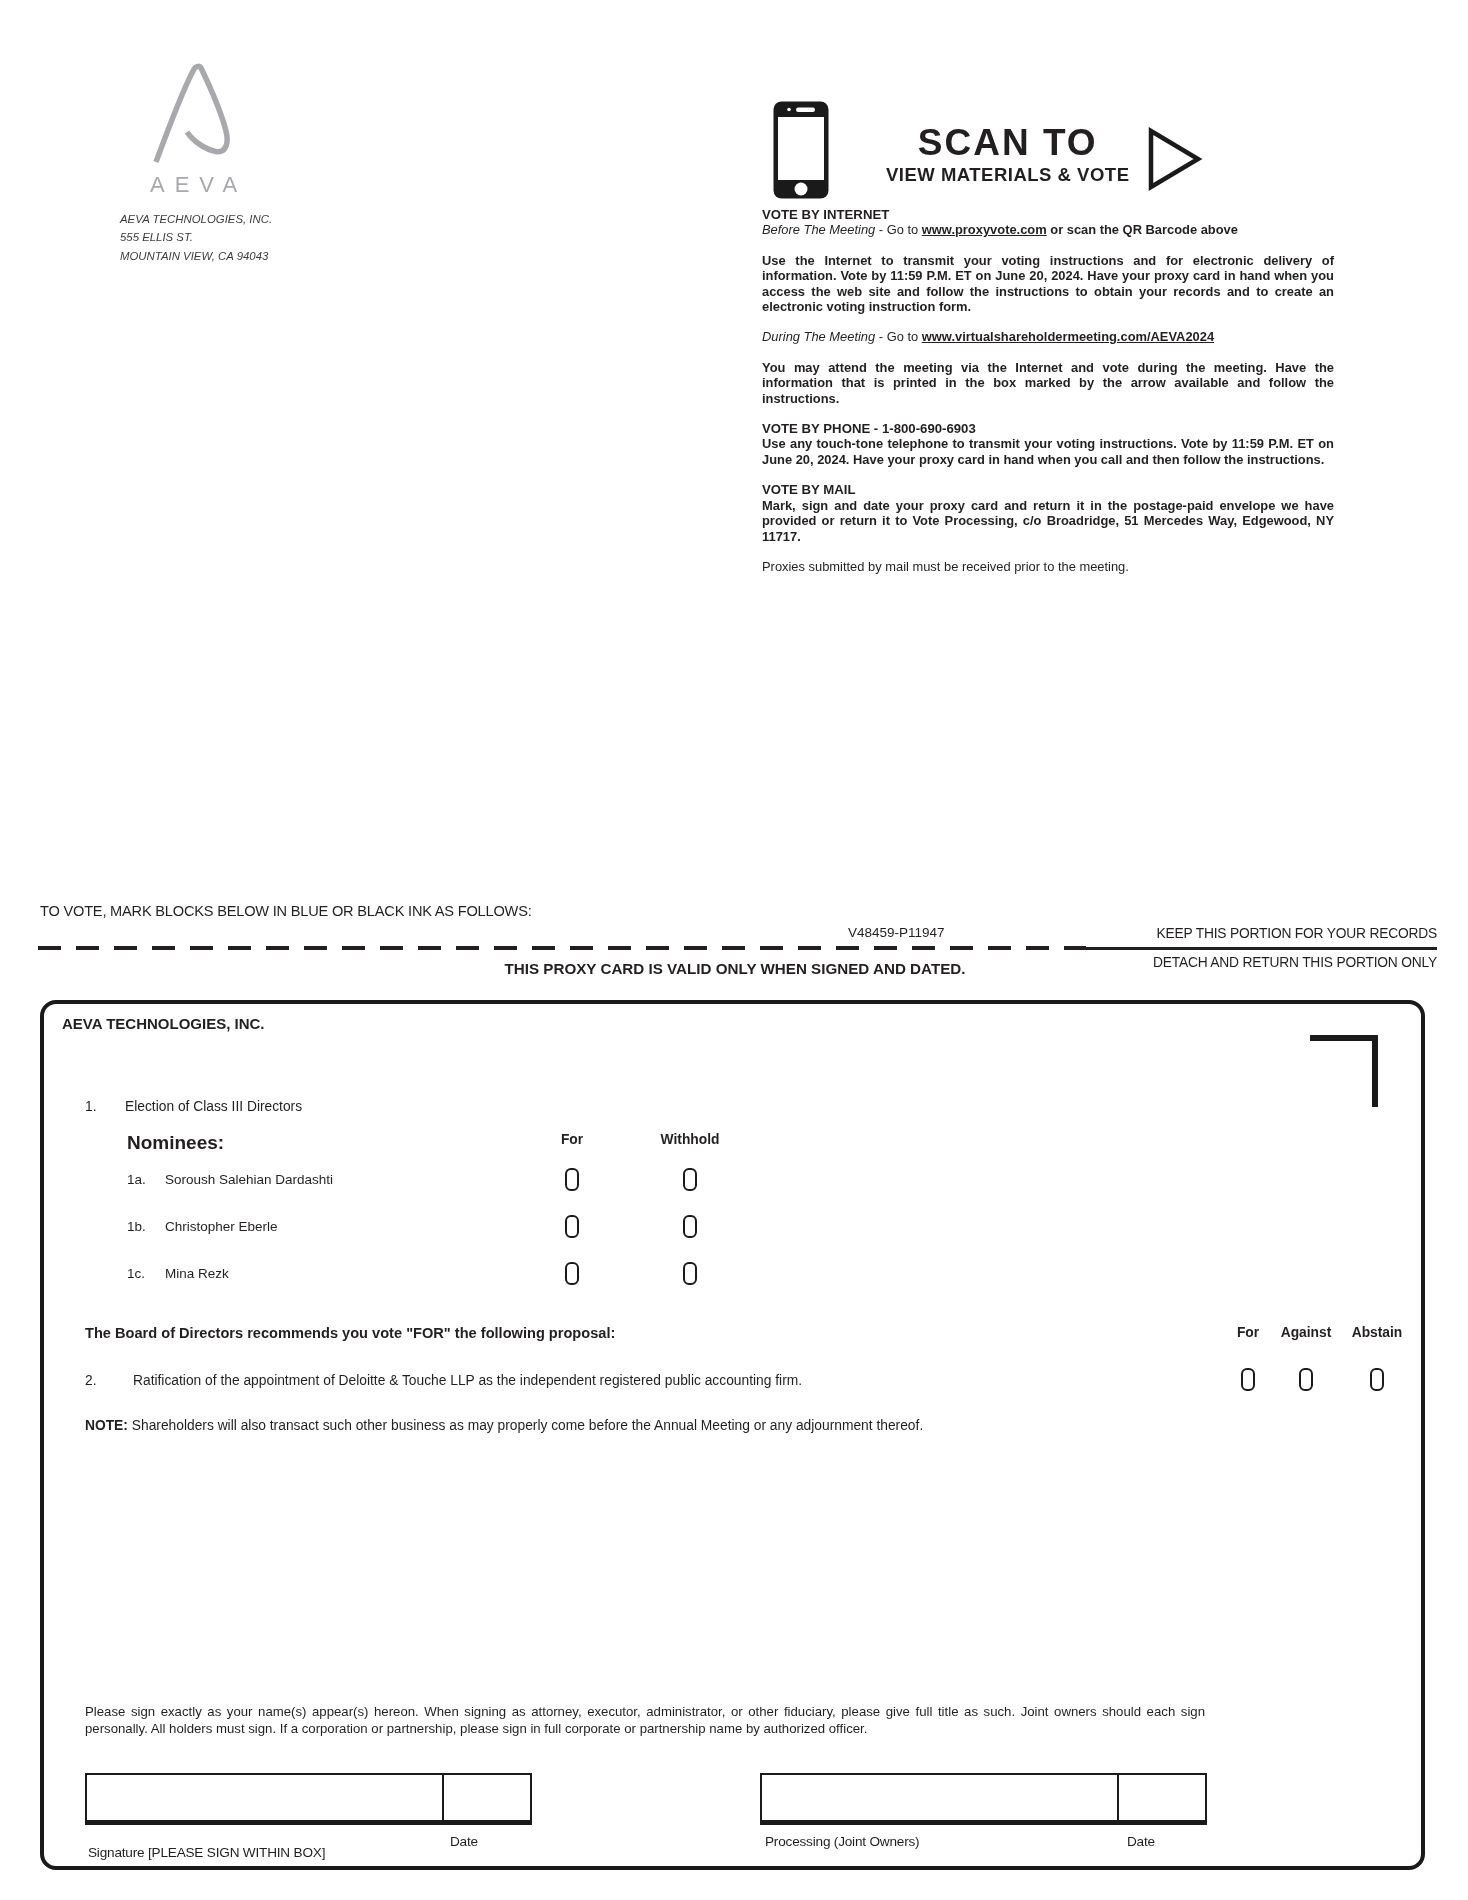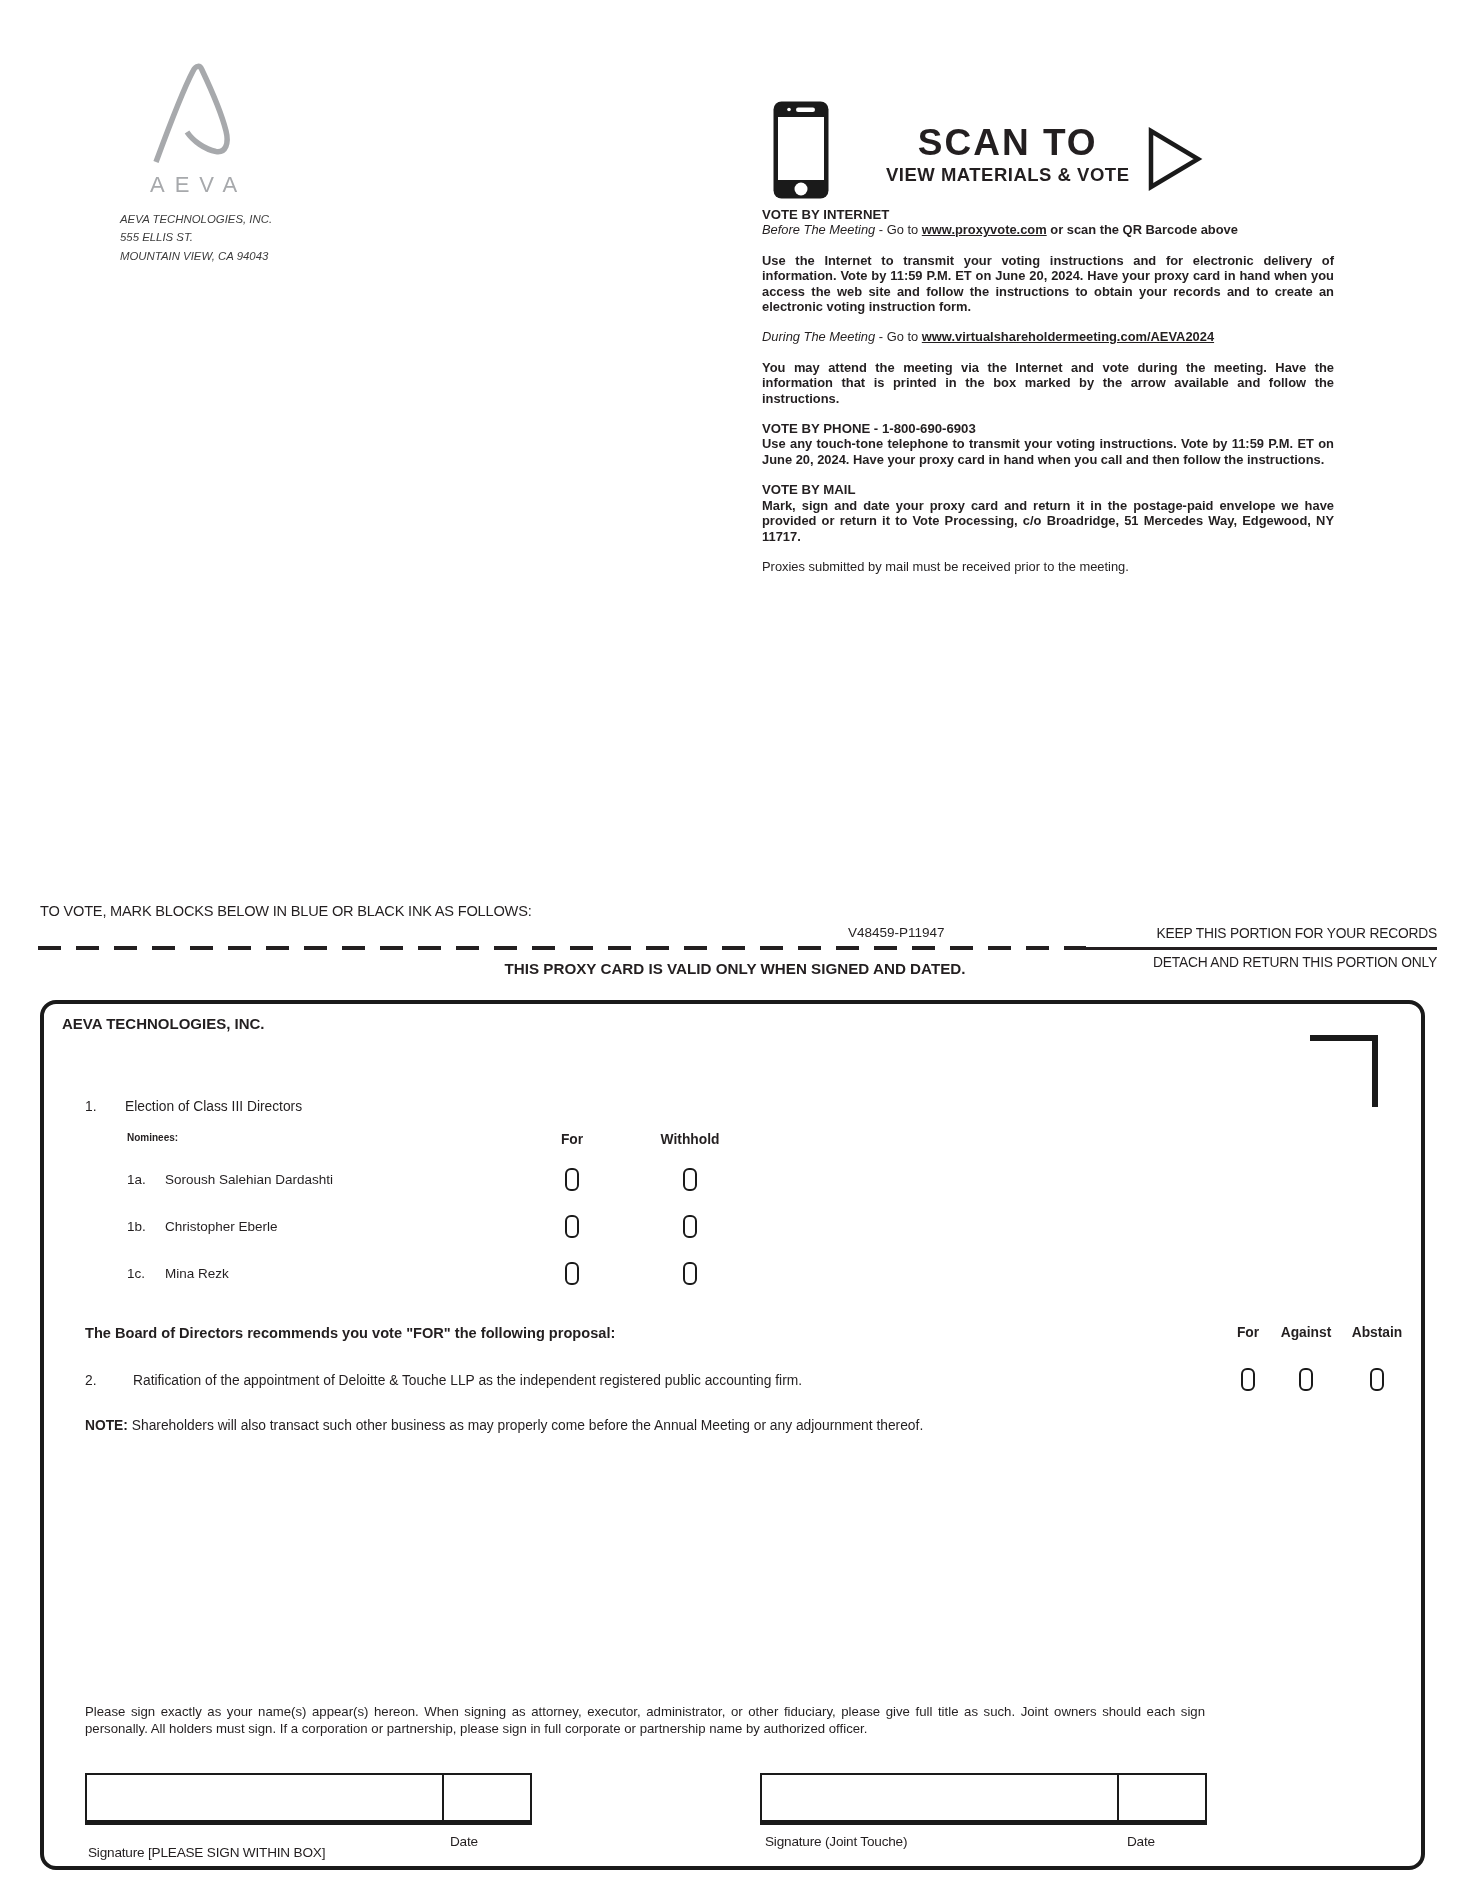--- a/index.html
+++ b/index.html
@@ -43,21 +43,21 @@
   
   .card { position:absolute; left:40px; top:1000px; width:1385px; height:870px;
     border:4.5px solid #1a1a1a; border-radius:16px; background:#fff; }
   .card .abs { position:absolute; }
   .company { left:18px; top:11px; font-size:15px; font-weight:700; }
   .corner-mark { left:1266px; top:31px; width:68px; height:72px;
     border-top:6px solid #1a1a1a; border-right:6px solid #1a1a1a; }
   .rec1 { left:41px; top:42px; width:450px; font-weight:700; font-size:14.6px; line-height:1.3; }
   .item1-num { left:41px; top:95px; font-size:13.8px; }
   .item1-text { left:81px; top:95px; font-size:13.8px; }
-  .nominees-label { left:83px; top:128px; font-weight:700; font-size:10px; }
+  .nominees-label { left:83px; top:128px; font-weight:700; font-size:19px; }
   .hdr-c { font-weight:700; font-size:13.8px; transform:translateX(-50%); }
   .nrow-num { font-size:13.5px; }
   .cb { position:absolute; width:14px; height:23px; border:2.6px solid #1a1a1a; border-radius:6px; transform:translateX(-50%); background:#fff; }
   .rec2 { left:41px; top:321px; font-weight:700; font-size:14.6px; }
   .item2-num { left:41px; top:369px; font-size:13.8px; }
   .item2-text { left:89px; top:369px; width:820px; font-size:13.8px; }
   .note-line { left:41px; top:414px; width:1330px; font-size:13.8px; }
   .sign-para { left:41px; top:700px; width:1120px; font-size:13.2px; line-height:16.5px; text-align:justify; }
   .sig-group { position:absolute; display:flex; height:52px; border:2px solid #1a1a1a; border-bottom:5px solid #1a1a1a; background:#fff; }
   .sig-cell { height:100%; }
@@ -173,17 +173,17 @@
       <div class="sig-cell" style="width:358px;"></div>
       <div class="date-cell" style="width:89px;"></div>
     </div>
     <div class="abs sig-label" style="left:44px;  top:830px;margin-top:11px;">Signature [PLEASE SIGN WITHIN BOX]</div>
     <div class="abs sig-label" style="left:406px; top:830px;">Date</div>
 
     <div class="sig-group" style="left:716px; top:769px; width:447px;">
       <div class="sig-cell" style="width:358px;"></div>
       <div class="date-cell" style="width:89px;"></div>
     </div>
-    <div class="abs sig-label" style="left:721px;  top:830px;">Signature (Joint Touche)</div>
+    <div class="abs sig-label" style="left:721px;  top:830px;">Processing (Joint Owners)</div>
     <div class="abs sig-label" style="left:1083px; top:830px;">Date</div>
   </div>
 
 </div>
 
 </body></html>

